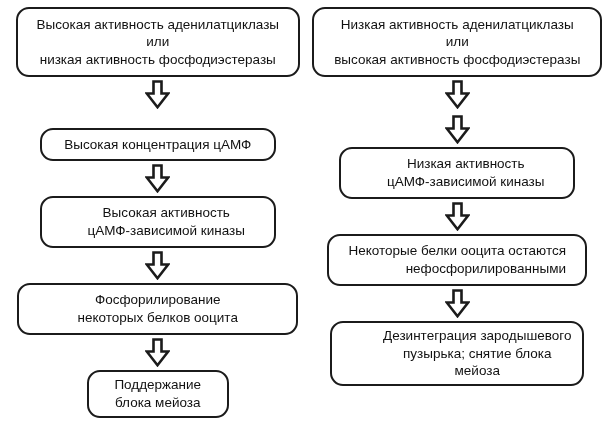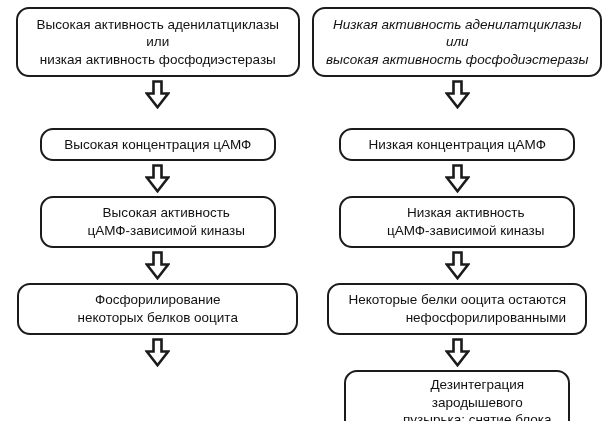--- a/index.html
+++ b/index.html
@@ -43,23 +43,23 @@
   .arrow {
     flex-shrink: 0;
     margin: 3px 0;
   }
   
   .n-r1 { width: 284px; min-height: 70px; }
   .n-r2 { width: 236px; min-height: 33px; margin-top: 16px; }
   .n-r3 { width: 236px; min-height: 52px; padding-left: 25px; }
   .n-r4 { width: 281px; min-height: 52px; }
   .n-r5 { width: 142px; min-height: 48px; }
-  .col-right .n-r1 { width: 290px; font-style: italic; }
+  .col-right .n-r1 { width: 290px; }
   .col-right .n-r4 { width: 260px; text-align: right; }
-  .col-right .n-r5 { width: 226px; padding-left: 48px; }
+  .col-right .n-r5 { width: 254px; padding-left: 48px; }
 </style>
 </head>
 <body>
 
 <div class="page">
 
   <div class="column col-left">
     <div class="node n-r1">Высокая активность аденилатциклазы
 или
 низкая активность фосфодиэстеразы</div>
@@ -73,30 +73,31 @@
     <div class="node n-r3">Высокая активность
 цАМФ-зависимой киназы</div>
     <svg class="arrow" width="25" height="29" viewBox="0 0 25 29">
         <path d="M8.5,1.5 L16.5,1.5 L16.5,13.5 L23.2,13.5 L12.5,27.2 L1.8,13.5 L8.5,13.5 Z" fill="#ffffff" stroke="#1b1b1b" stroke-width="2.6" stroke-linejoin="miter"></path>
       </svg>
     <div class="node n-r4">Фосфорилирование
 некоторых белков ооцита</div>
     <svg class="arrow" width="25" height="29" viewBox="0 0 25 29">
         <path d="M8.5,1.5 L16.5,1.5 L16.5,13.5 L23.2,13.5 L12.5,27.2 L1.8,13.5 L8.5,13.5 Z" fill="#ffffff" stroke="#1b1b1b" stroke-width="2.6" stroke-linejoin="miter"></path>
       </svg>
+    <div class="node n-r5">Поддержание
+блока мейоза</div>
   </div>
 
   <div class="column col-right">
     <div class="node n-r1">Низкая активность аденилатциклазы
 или
 высокая активность фосфодиэстеразы</div>
     <svg class="arrow" width="25" height="29" viewBox="0 0 25 29">
         <path d="M8.5,1.5 L16.5,1.5 L16.5,13.5 L23.2,13.5 L12.5,27.2 L1.8,13.5 L8.5,13.5 Z" fill="#ffffff" stroke="#1b1b1b" stroke-width="2.6" stroke-linejoin="miter"></path>
       </svg>
-    <div class="node n-r2">Низкая концентрация цАМФ</div>
     <svg class="arrow" width="25" height="29" viewBox="0 0 25 29">
         <path d="M8.5,1.5 L16.5,1.5 L16.5,13.5 L23.2,13.5 L12.5,27.2 L1.8,13.5 L8.5,13.5 Z" fill="#ffffff" stroke="#1b1b1b" stroke-width="2.6" stroke-linejoin="miter"></path>
       </svg>
     <div class="node n-r3">Низкая активность
 цАМФ-зависимой киназы</div>
     <svg class="arrow" width="25" height="29" viewBox="0 0 25 29">
         <path d="M8.5,1.5 L16.5,1.5 L16.5,13.5 L23.2,13.5 L12.5,27.2 L1.8,13.5 L8.5,13.5 Z" fill="#ffffff" stroke="#1b1b1b" stroke-width="2.6" stroke-linejoin="miter"></path>
       </svg>
     <div class="node n-r4">Некоторые белки ооцита остаются
 нефосфорилированными</div>

